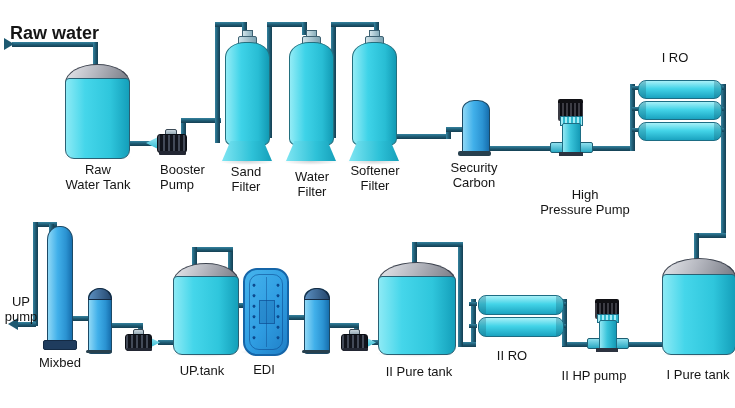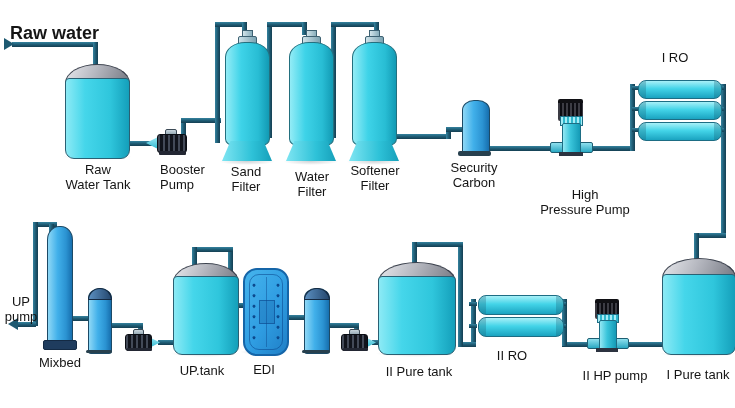--- a/index.html
+++ b/index.html
@@ -226,21 +226,21 @@
   <div class="lbl" style="left:287px;top:170px;width:50px;">Water
 Filter</div>
   <div class="lbl" style="left:346px;top:164px;width:58px;">Softener
 Filter</div>
   <div class="lbl" style="left:444px;top:161px;width:60px;">Security
 Carbon</div>
   <div class="lbl" style="left:535px;top:164px;width:100px;margin-top:24px;">High
 Pressure Pump</div>
   <div class="lbl" style="left:650px;top:51px;width:50px;">I RO</div>
   <div class="lbl" style="left:661px;top:368px;width:74px;">I Pure tank</div>
-  <div class="lbl" style="left:575px;top:369px;width:80px;">II HP pump</div>
+  <div class="lbl" style="left:554px;top:369px;width:80px;">II HP pump</div>
   <div class="lbl" style="left:487px;top:349px;width:50px;">II RO</div>
   <div class="lbl" style="left:381px;top:365px;width:76px;">II Pure tank</div>
   <div class="lbl" style="left:243px;top:363px;width:42px;">EDI</div>
   <div class="lbl" style="left:170px;top:364px;width:64px;">UP.tank</div>
   <div class="lbl" style="left:31px;top:356px;width:58px;">Mixbed</div>
   <div class="lbl" style="left:0px;top:295px;width:42px;">UP
 pump</div>
 
 </div>
 

